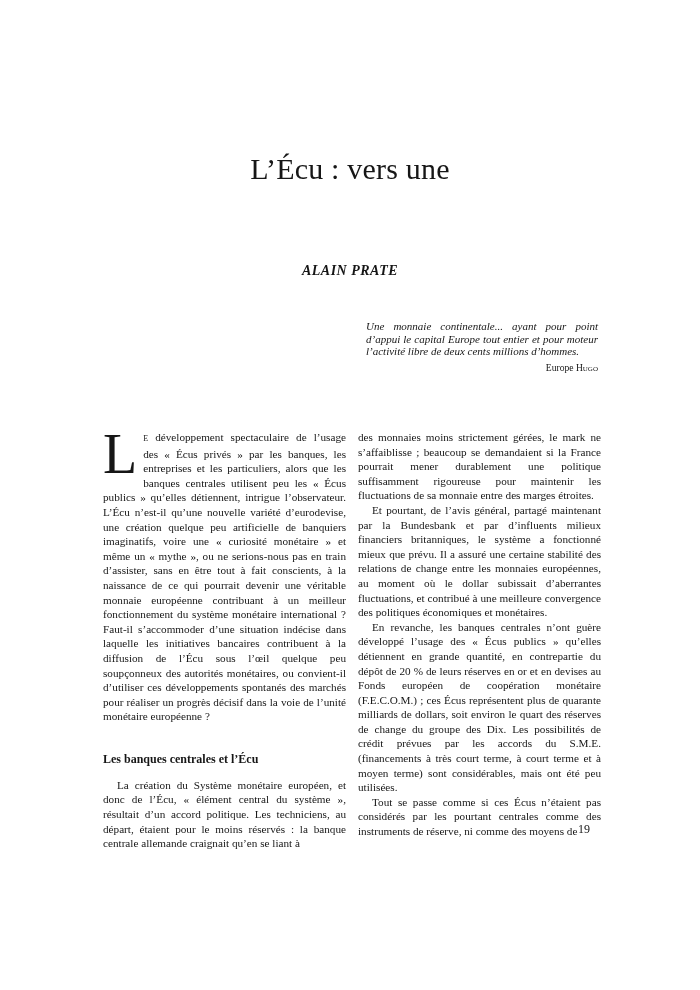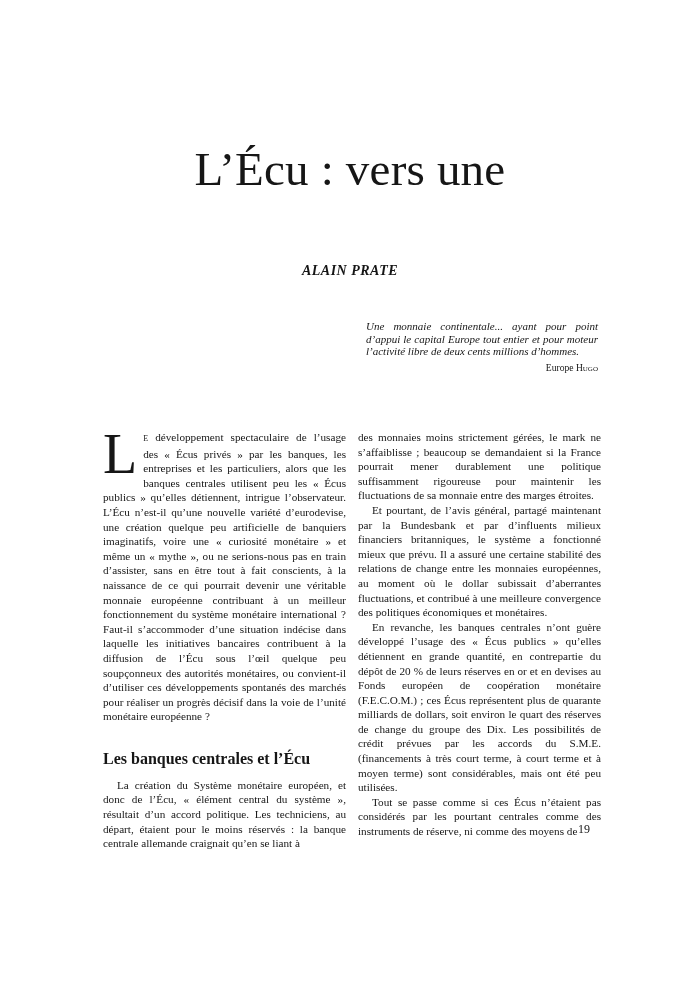--- a/index.html
+++ b/index.html
@@ -1,35 +1,35 @@
 <!DOCTYPE html>
 <html><head>
 <meta charset="utf-8">
 <style>
   html, body { margin:0; padding:0; background:#ffffff; }
   body { width:700px; height:990px; position:relative; overflow:hidden; color:#161616;
          font-family:"Liberation Serif", "DejaVu Serif", serif; }
   .title { position:absolute; left:0; width:700px; top:146px; text-align:center;
-           font-size:47px; line-height:46px; font-weight:normal; margin:0; letter-spacing:0.2px; }
+           font-size:30px; line-height:46px; font-weight:normal; margin:0; letter-spacing:0.2px; }
   .author { position:absolute; left:0; width:700px; top:263px; text-align:center;
             font-size:14px; font-style:italic; font-weight:bold; letter-spacing:0.5px; }
   .epigraph { position:absolute; left:366px; width:232px; top:320px;
               font-size:11px; line-height:12.5px; font-style:italic; text-align:justify; }
   .epi-author { position:absolute; left:366px; width:232px; top:362px; text-align:right;
                 font-size:9.6px; }
   .epi-author .sc { font-variant:small-caps; }
   .col { position:absolute; width:243px; font-size:11.2px; line-height:14.6px; text-align:justify;
          hyphens:manual; }
   .col-left { left:103px; top:430px; }
   .col-right { left:358px; top:430px; }
   .col p { margin:0; }
   .indent { text-indent:14px; }
   .dropcap { float:left; font-size:56px; line-height:44px; margin:2px 6px 0 0; font-weight:normal; }
   .smallcap { font-size:8px; }
-  .heading { font-weight:bold; font-size:16px; line-height:18px; margin:26px 0 10px 0 !important; text-align:left; }
+  .heading { font-weight:bold; font-size:12px; line-height:18px; margin:26px 0 10px 0 !important; text-align:left; }
   .page-number { position:absolute; left:578px; top:822px; font-size:12px; }
 </style>
 </head>
 <body>
 
 <h1 class="title">
   <span>L’Écu : vers une</span><br>
 </h1>
 
 <div class="author">ALAIN PRATE</div>

